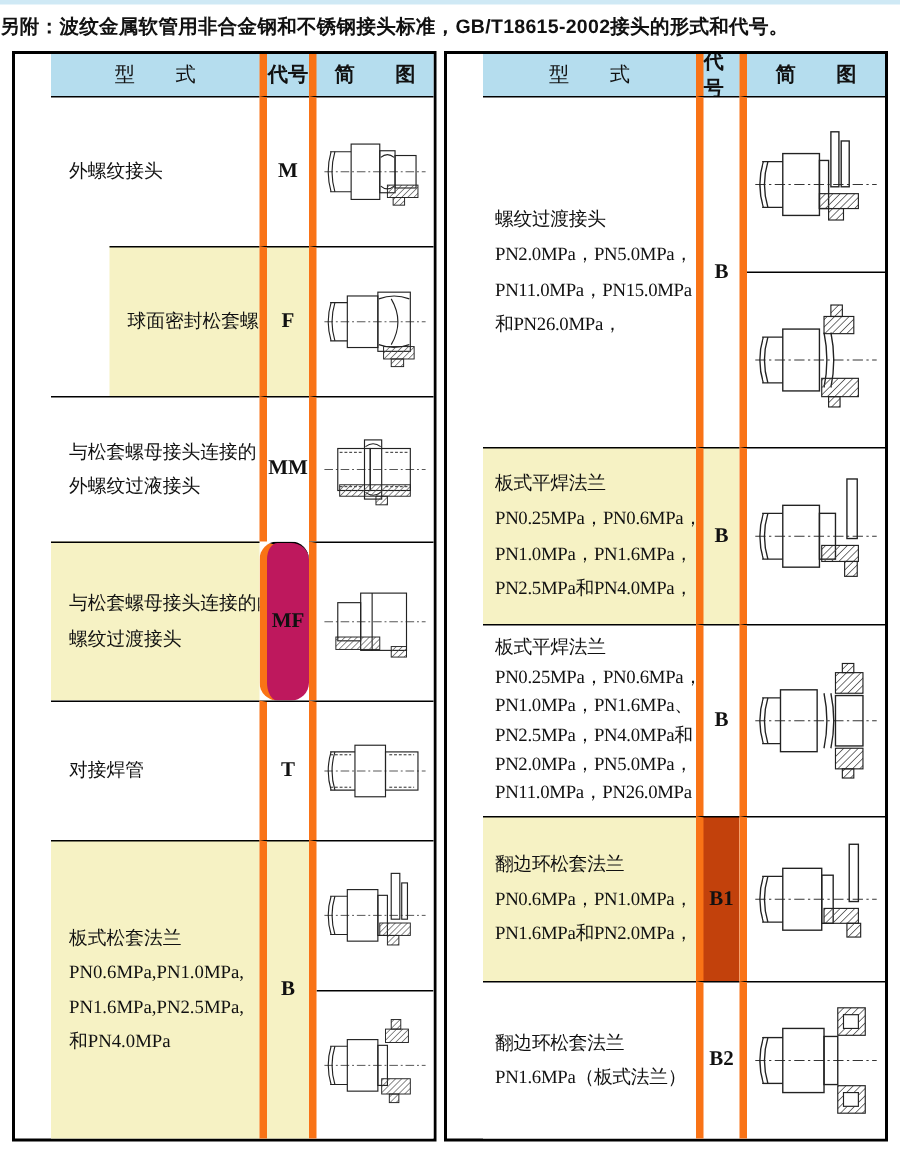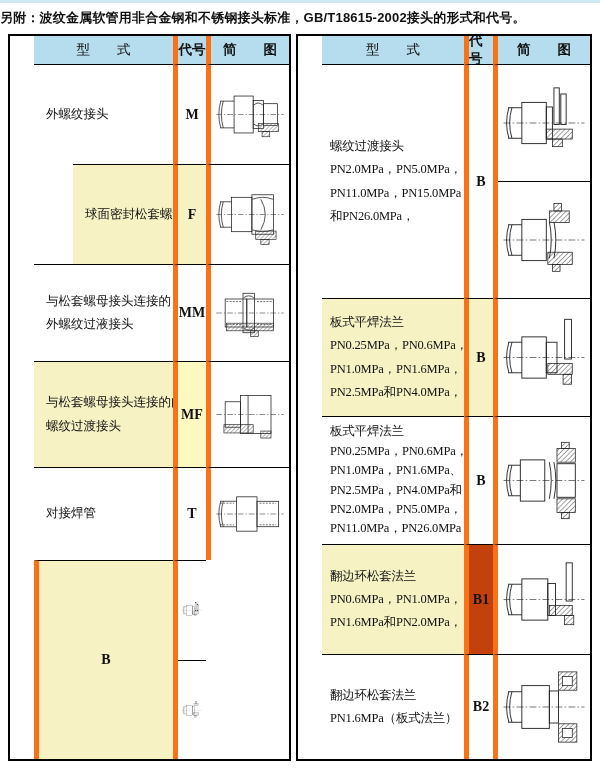--- a/index.html
+++ b/index.html
@@ -129,21 +129,21 @@
             <line x1="66" y1="68" x2="90" y2="68" stroke="#222222" stroke-width="1" stroke-dasharray="3 2"></line>
             <rect x="18" y="66" width="74" height="12" fill="url(#hatch)" stroke="#222222" stroke-width="1"></rect>
             <rect x="56" y="78" width="12" height="9" fill="url(#hatch)" stroke="#222222" stroke-width="1"></rect>
           </svg>
         </div>
       </div>
       <div class="cell type-cell rt hl" style="background: rgb(246, 242, 196);">
         <span class="type-text">与松套螺母接头连接的内
 螺纹过渡接头</span>
       </div>
-      <div class="cell code-cell rt c2 hl" style="background: #fef9c3;">
+      <div class="cell code-cell rt c2 hl" style="background: #be185d; border-radius: 12px;">
         <span>MF</span>
       </div>
       <div class="cell diagram-cell rt c3">
         <div class="sub">
           <svg class="diag" viewBox="0 0 110 100" preserveAspectRatio="xMidYMid meet">
             <line x1="2" y1="50" x2="108" y2="50" stroke="#222222" stroke-width="0.8" stroke-dasharray="9 3 2 3"></line>
             <rect x="16" y="30" width="24" height="40" stroke="#222222" stroke-width="1.2" fill="none"></rect>
             <rect x="40" y="20" width="48" height="60" stroke="#222222" stroke-width="1.2" fill="none"></rect>
             <line x1="52" y1="20" x2="52" y2="80" stroke="#222222" stroke-width="1.2" fill="none"></line>
             <rect x="14" y="66" width="46" height="13" fill="url(#hatch)" stroke="#222222" stroke-width="1"></rect>
@@ -166,20 +166,26 @@
             <path d="M 9,30 q -6,20 0,40" stroke="#222222" stroke-width="1.2" fill="none"></path>
             <path d="M 13,30 q -6,20 0,40" stroke="#222222" stroke-width="1.2" fill="none"></path>
             <rect x="34" y="23" width="32" height="54" stroke="#222222" stroke-width="1.2" fill="none"></rect>
             <rect x="66" y="30" width="34" height="40" stroke="#222222" stroke-width="1.2" fill="none"></rect>
             <line x1="70" y1="33" x2="96" y2="33" stroke="#222222" stroke-width="1" stroke-dasharray="3 2"></line>
             <line x1="70" y1="67" x2="96" y2="67" stroke="#222222" stroke-width="1" stroke-dasharray="3 2"></line>
             <line x1="8" y1="33" x2="30" y2="33" stroke="#222222" stroke-width="1" stroke-dasharray="3 2"></line>
             <line x1="8" y1="67" x2="30" y2="67" stroke="#222222" stroke-width="1" stroke-dasharray="3 2"></line>
           </svg>
         </div>
+      </div>
+      <div class="cell type-cell rt hl" style="background: rgb(246, 242, 196);">
+        <span class="type-text">板式松套法兰
+PN0.6MPa,PN1.0MPa,
+PN1.6MPa,PN2.5MPa,
+和PN4.0MPa</span>
       </div>
       <div class="cell code-cell rt c2 hl" style="background: rgb(246, 242, 196);">
         <span>B</span>
       </div>
       <div class="cell diagram-cell rt c3">
         <div class="sub">
           <svg class="diag" viewBox="0 0 110 100" preserveAspectRatio="xMidYMid meet">
             <line x1="2" y1="50" x2="108" y2="50" stroke="#222222" stroke-width="0.8" stroke-dasharray="9 3 2 3"></line>
             <line x1="8" y1="30" x2="26" y2="30" stroke="#222222" stroke-width="1.2" fill="none"></line>
             <line x1="8" y1="70" x2="26" y2="70" stroke="#222222" stroke-width="1.2" fill="none"></line>

